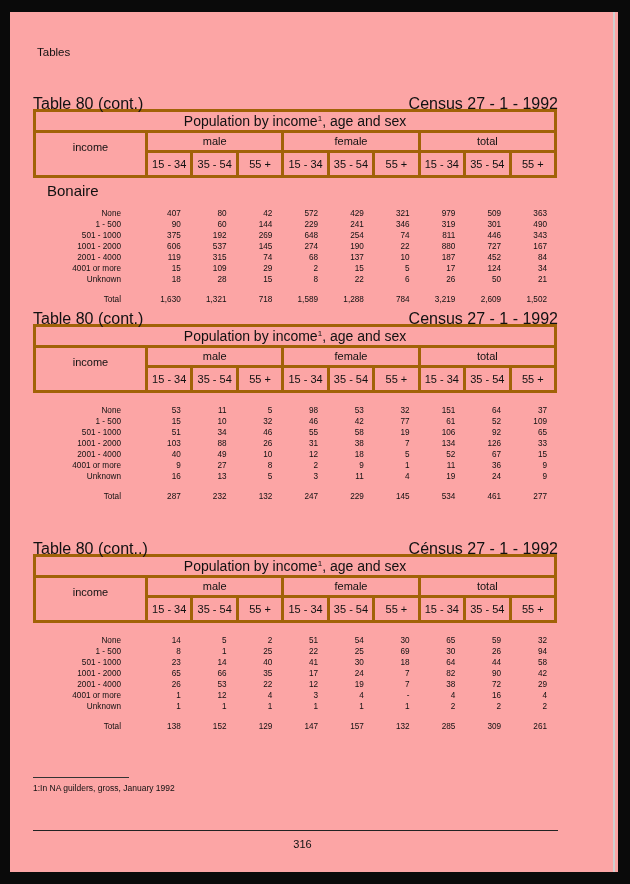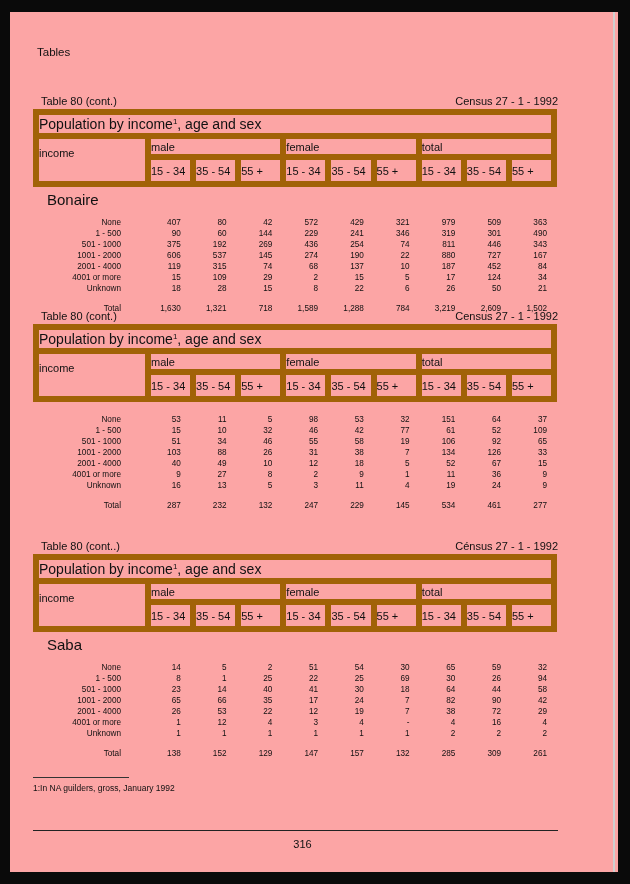--- a/index.html
+++ b/index.html
@@ -20,33 +20,33 @@
     .page-edge {
       position: absolute; right: 3px; top: 0; width: 2px; height: 860px;
       background: #cfcfcf;
     }
     .running-head {
       position: absolute; left: 27px; top: 34px;
       font-size: 11.5px;
     }
     .tbl-block { position: absolute; left: 23px; width: 525px; }
     .caption-row {
-      position: relative; height: 14px; font-size: 11px; margin-left: 8px;
+      position: relative; height: 14px; font-size: 16px;
     }
     .caption-left { position: absolute; left: 0; top: 0; }
     .caption-right { position: absolute; right: 0; top: 0; }
     table.hdr {
       border-collapse: collapse;
       width: 524px;
       table-layout: fixed;
       font-size: 11px;
     }
     table.hdr td {
-      border: 6px solid #a16207;
-      text-align: left;
+      border: 3px solid #a16207;
+      text-align: center;
       padding: 0;
     }
     table.hdr td.title {
       font-size: 14px; height: 18px; line-height: 18px;
     }
     table.hdr td.income-head {
       vertical-align: top; height: 34px; padding-top: 8px; font-size: 11px;
     }
     table.hdr td.group {
       height: 15px; line-height: 14px; font-size: 11px;
@@ -175,21 +175,21 @@
               <td class="num">346</td>
               <td class="num">319</td>
               <td class="num">301</td>
               <td class="num">490</td>
             </tr>
             <tr>
               <td class="lbl">501 - 1000</td>
               <td class="num">375</td>
               <td class="num">192</td>
               <td class="num">269</td>
-              <td class="num">436</td>
+              <td class="num">648</td>
               <td class="num">254</td>
               <td class="num">74</td>
               <td class="num">811</td>
               <td class="num">446</td>
               <td class="num">343</td>
             </tr>
             <tr>
               <td class="lbl">1001 - 2000</td>
               <td class="num">606</td>
               <td class="num">537</td>
@@ -452,21 +452,20 @@
         <td class="age">55 +</td>
         <td class="age">15 - 34</td>
         <td class="age">35 - 54</td>
         <td class="age">55 +</td>
         <td class="age">15 - 34</td>
         <td class="age">35 - 54</td>
         <td class="age">55 +</td>
       </tr>
     </tbody>
         </table>
-    <div class="region">Saba</div>
     <table class="body">
       <colgroup>
         <col style="width:112px">
         <col>
             <col>
             <col>
             <col>
             <col>
             <col>
             <col>

